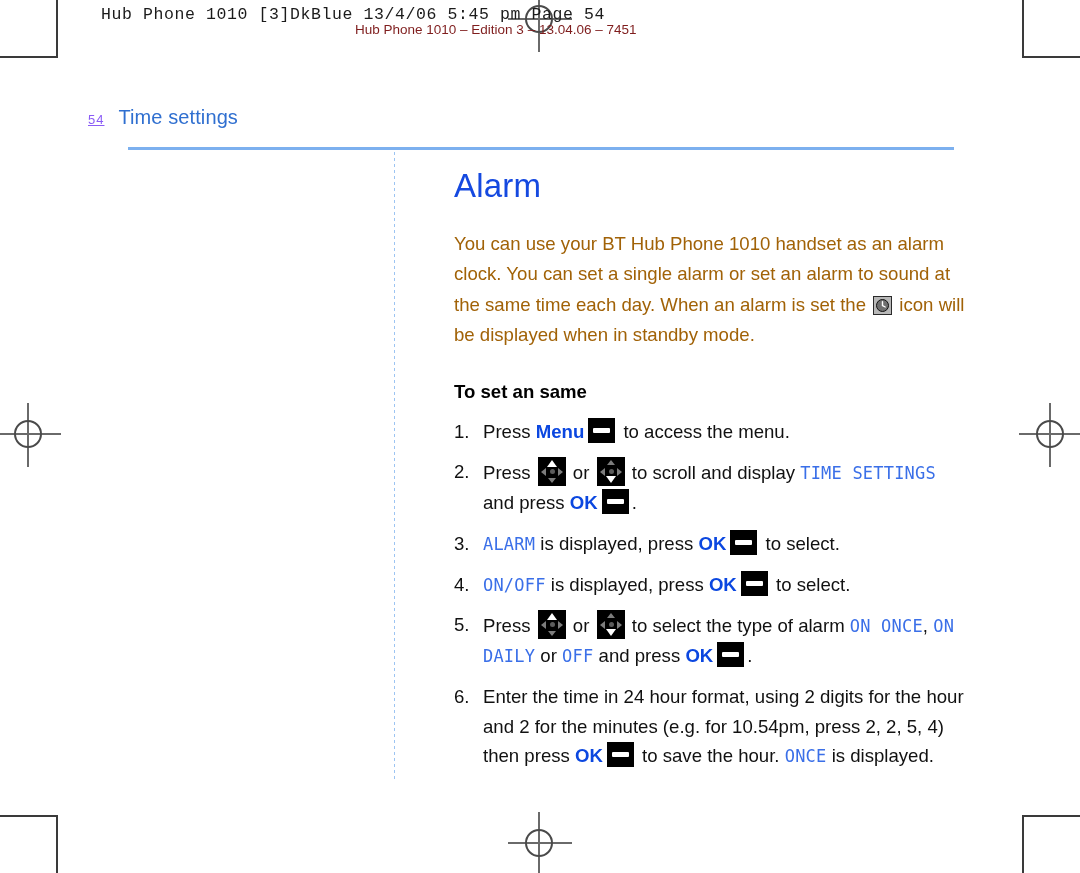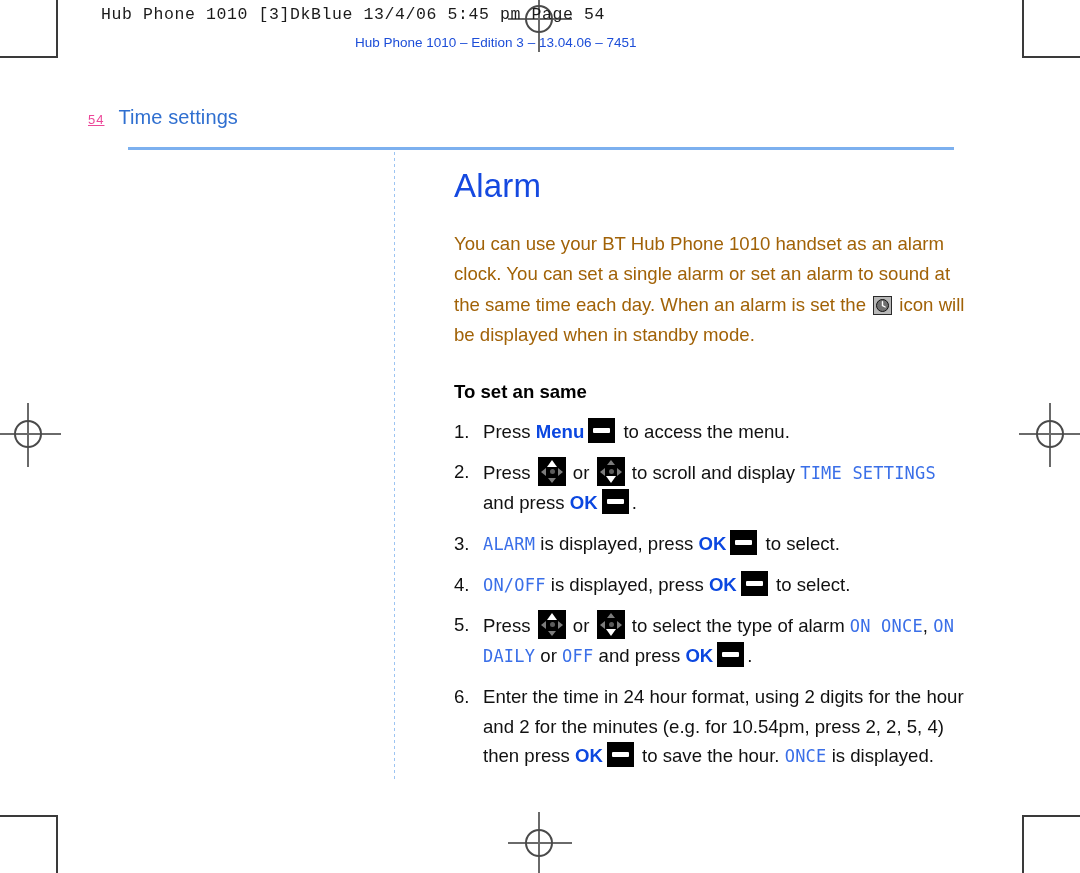--- a/index.html
+++ b/index.html
@@ -69,37 +69,36 @@
     color: #1b1b1b;
     white-space: nowrap;
     margin-left: 33px;
   }
   .slug-sub {
     position: absolute;
     left: 355px;
     top: 22px;
     font-family: "Liberation Sans", sans-serif;
     font-size: 13.5px;
-    color: #1d4ed8;
+    color: #7f1d1d;
     white-space: nowrap;
-    margin-top: 13px;
   }
 
   
   .running-head {
     position: absolute;
     left: 88px;
     top: 106px;
     display: flex;
     align-items: baseline;
     gap: 14px;
   }
   .folio {
     font-size: 13px;
-    color: #ec4899;
+    color: #8b5cf6;
     letter-spacing: 1px;
     text-decoration: underline;
   }
   .chapter-title {
     font-size: 20px;
     color: #2f6fd0;
     letter-spacing: 0.1px;
   }
   .head-rule {
     position: absolute;

